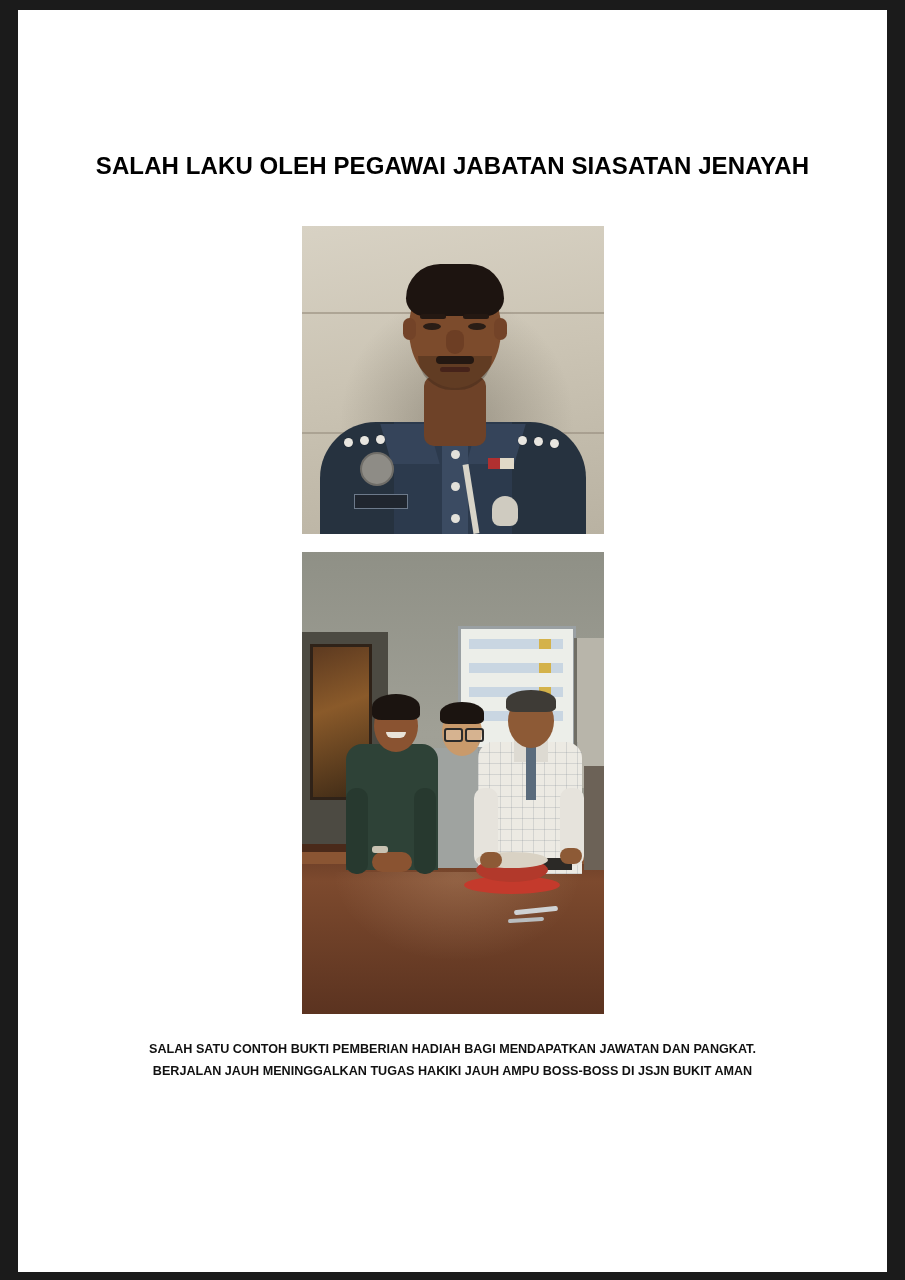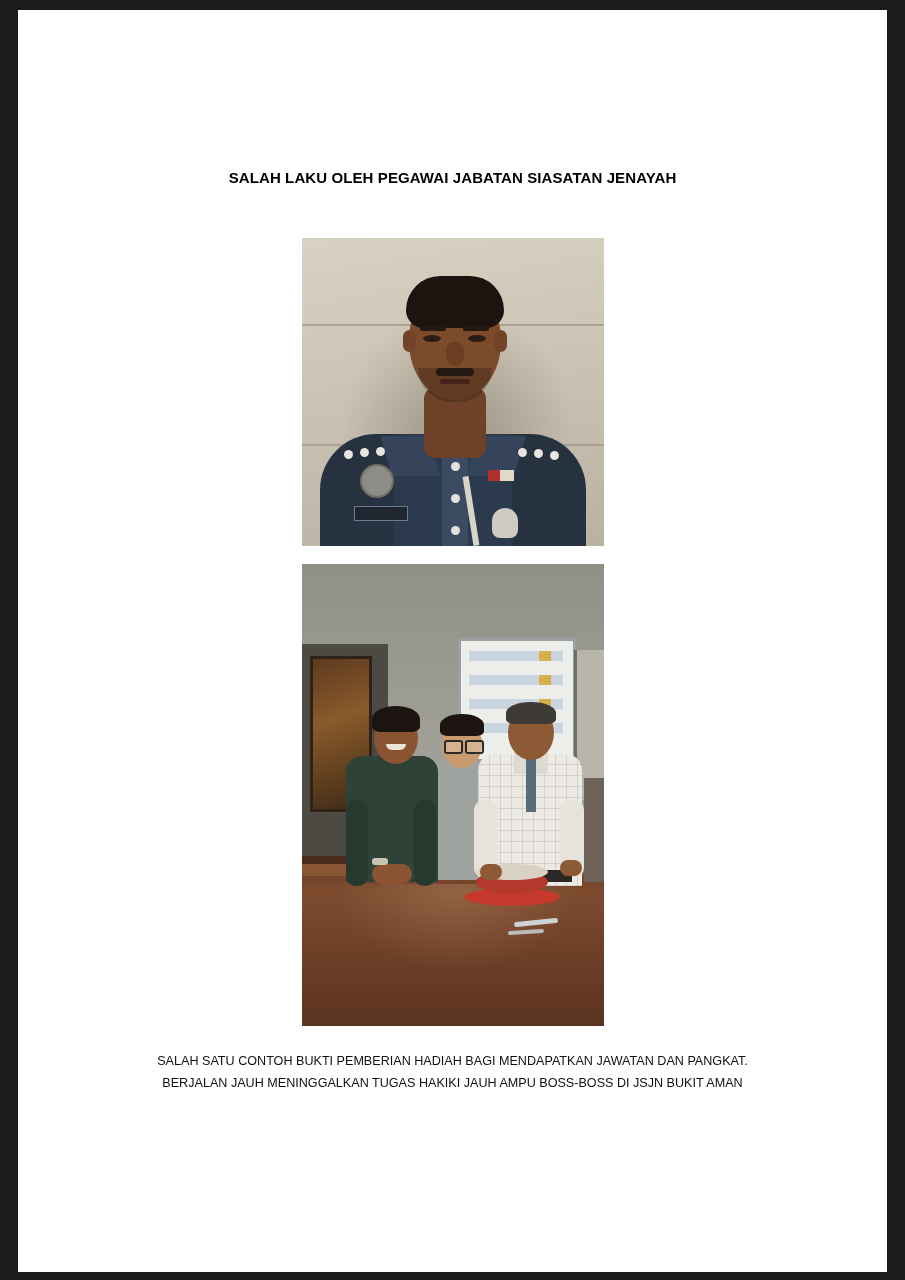--- a/index.html
+++ b/index.html
@@ -24,26 +24,26 @@
   }
   .doc-body {
     position: absolute;
     left: 0;
     top: 0;
     width: 869px;
     padding-top: 138px;
     text-align: center;
   }
   .doc-title {
-    font-size: 15px;
+    font-size: 24px;
     font-weight: bold;
     color: #000000;
     line-height: 35px;
     letter-spacing: 0.1px;
-    margin: 12px auto;
+    margin: 0 auto;
     width: 740px;
   }
 
   
   .photo-portrait {
     position: relative;
     width: 302px;
     height: 308px;
     margin: 43px auto 0 auto;
     overflow: hidden;
@@ -328,21 +328,21 @@
   .cake { position:absolute; left: 174px; top: 306px; width: 72px; height: 24px; background:#b2392b; border-radius: 36px/12px; }
   .cake-top { position:absolute; left: 174px; top: 300px; width: 72px; height: 16px; background:#d9d2c4; border-radius: 36px/8px; }
   .knife { position:absolute; left: 212px; top: 356px; width: 44px; height: 5px; background:#cfd2d4; border-radius:3px; transform: rotate(-6deg); }
   .knife2 { position:absolute; left: 206px; top: 366px; width: 36px; height: 4px; background:#b9bdbf; border-radius:3px; transform: rotate(-4deg); }
 
   
   .caption {
     margin: 24px auto 0 auto;
     width: 740px;
     font-size: 12.6px;
-    font-weight: normal;
+    font-weight: bold;
     color: #111111;
     line-height: 22px;
   }
 </style>
 </head>
 <body>
 
 <div class="page">
   <div class="doc-body">
 

